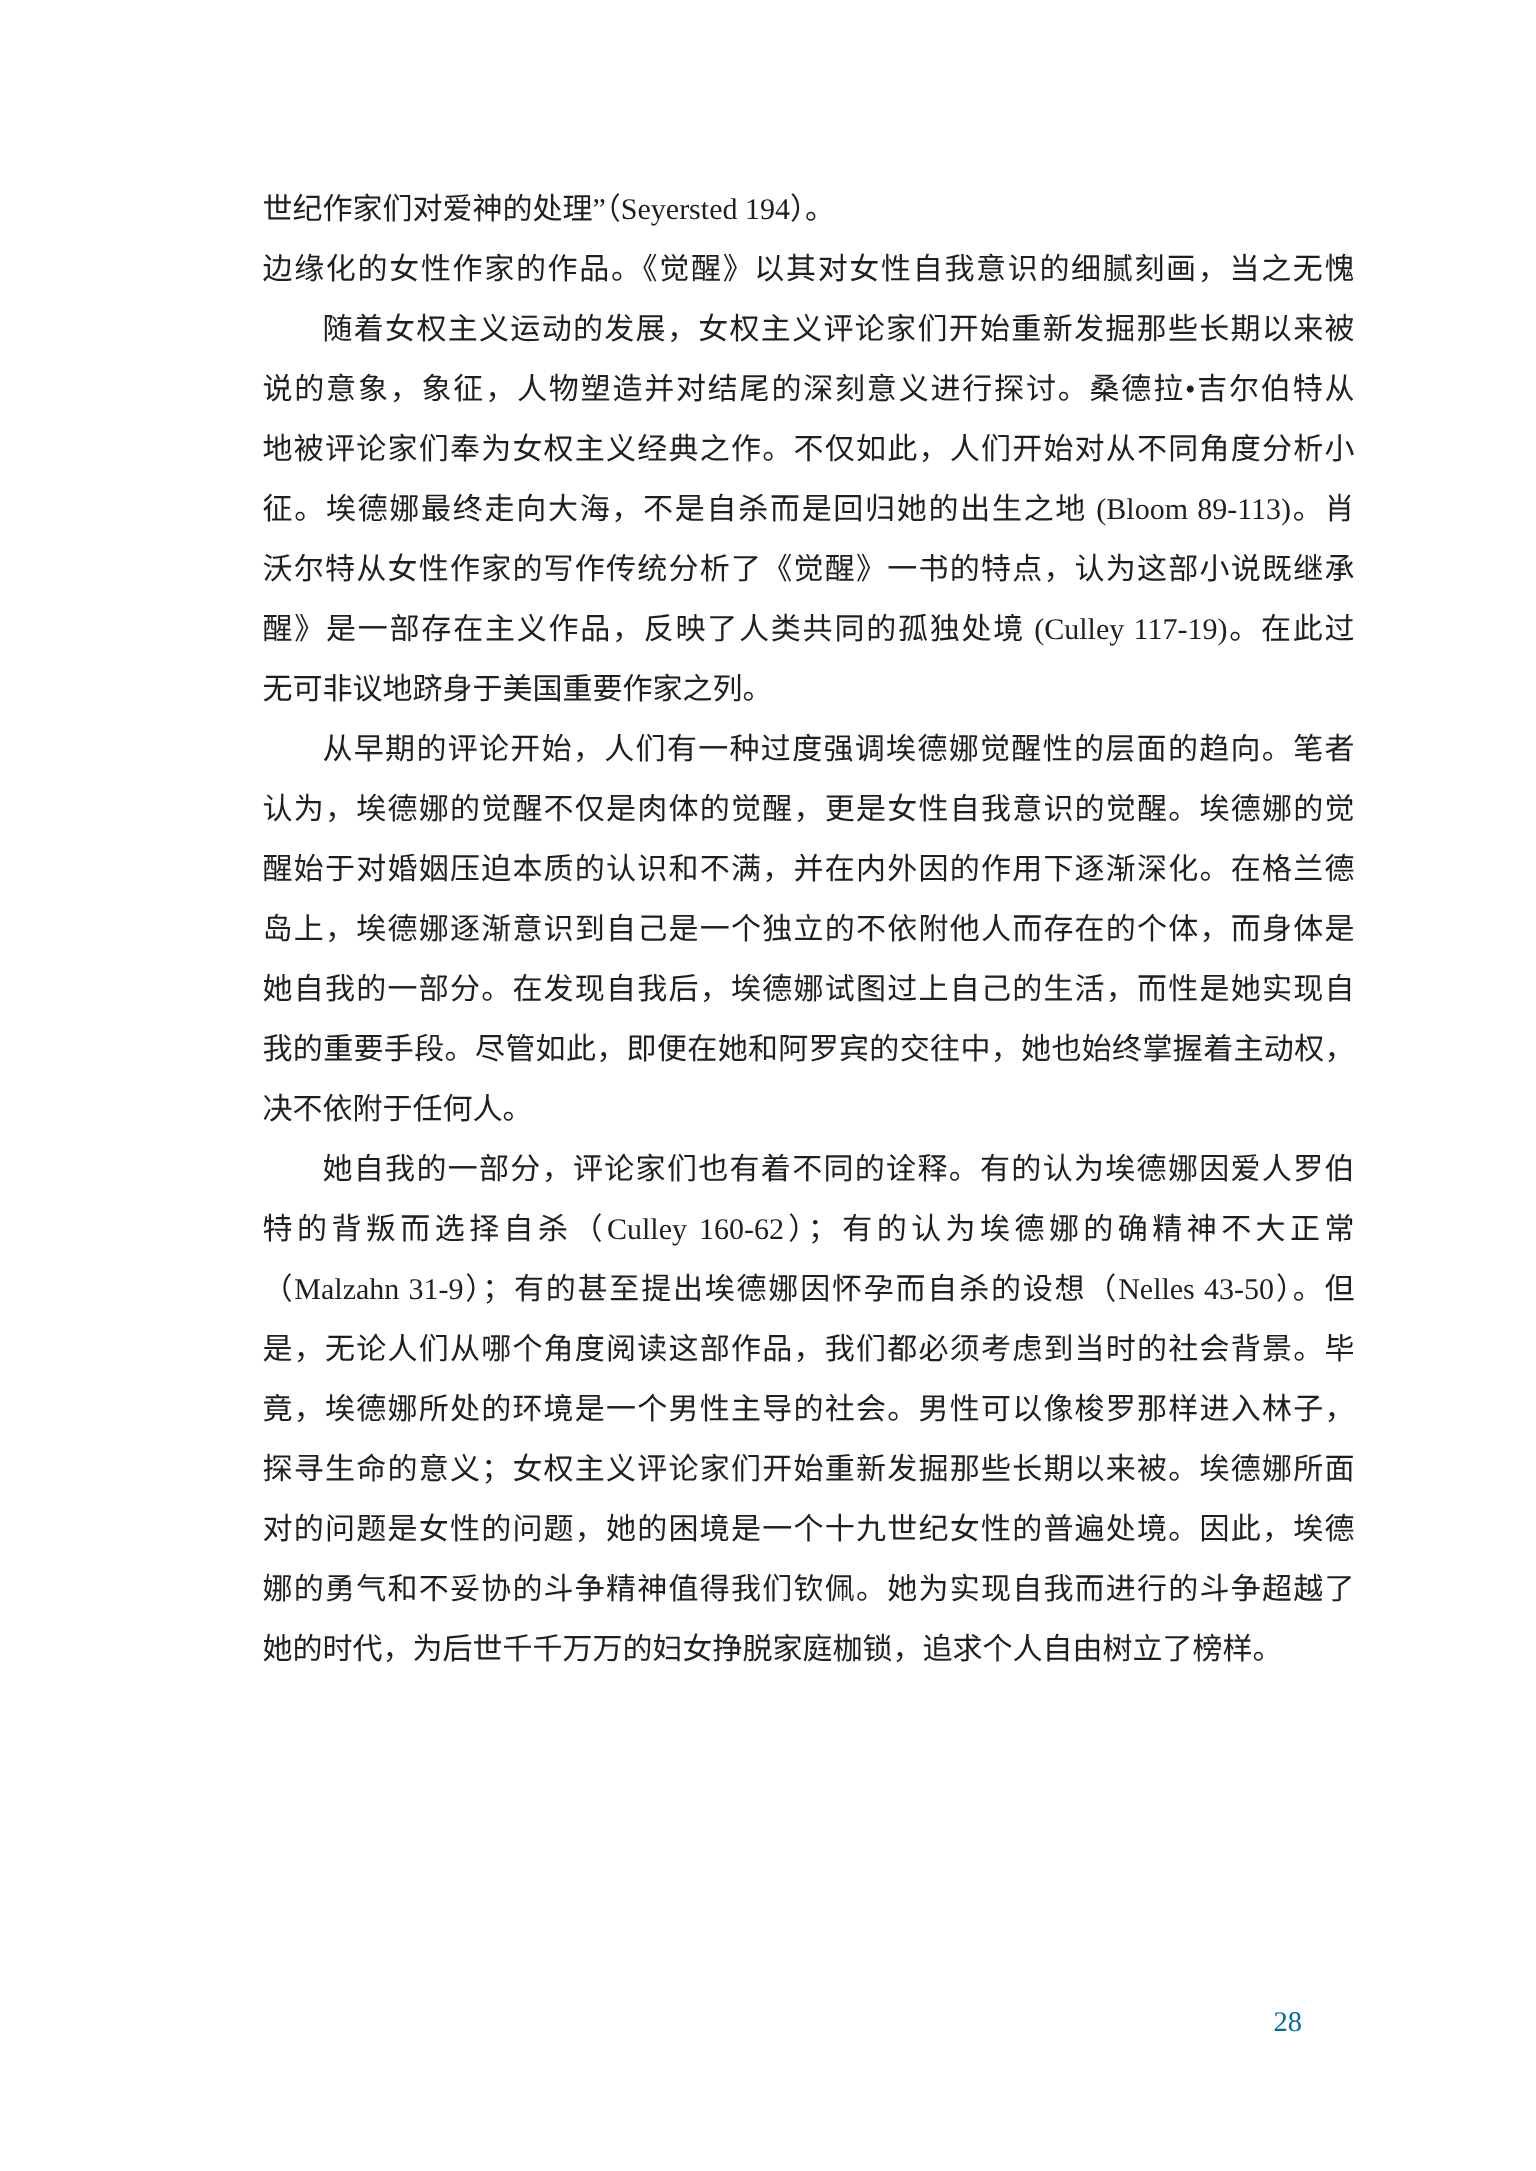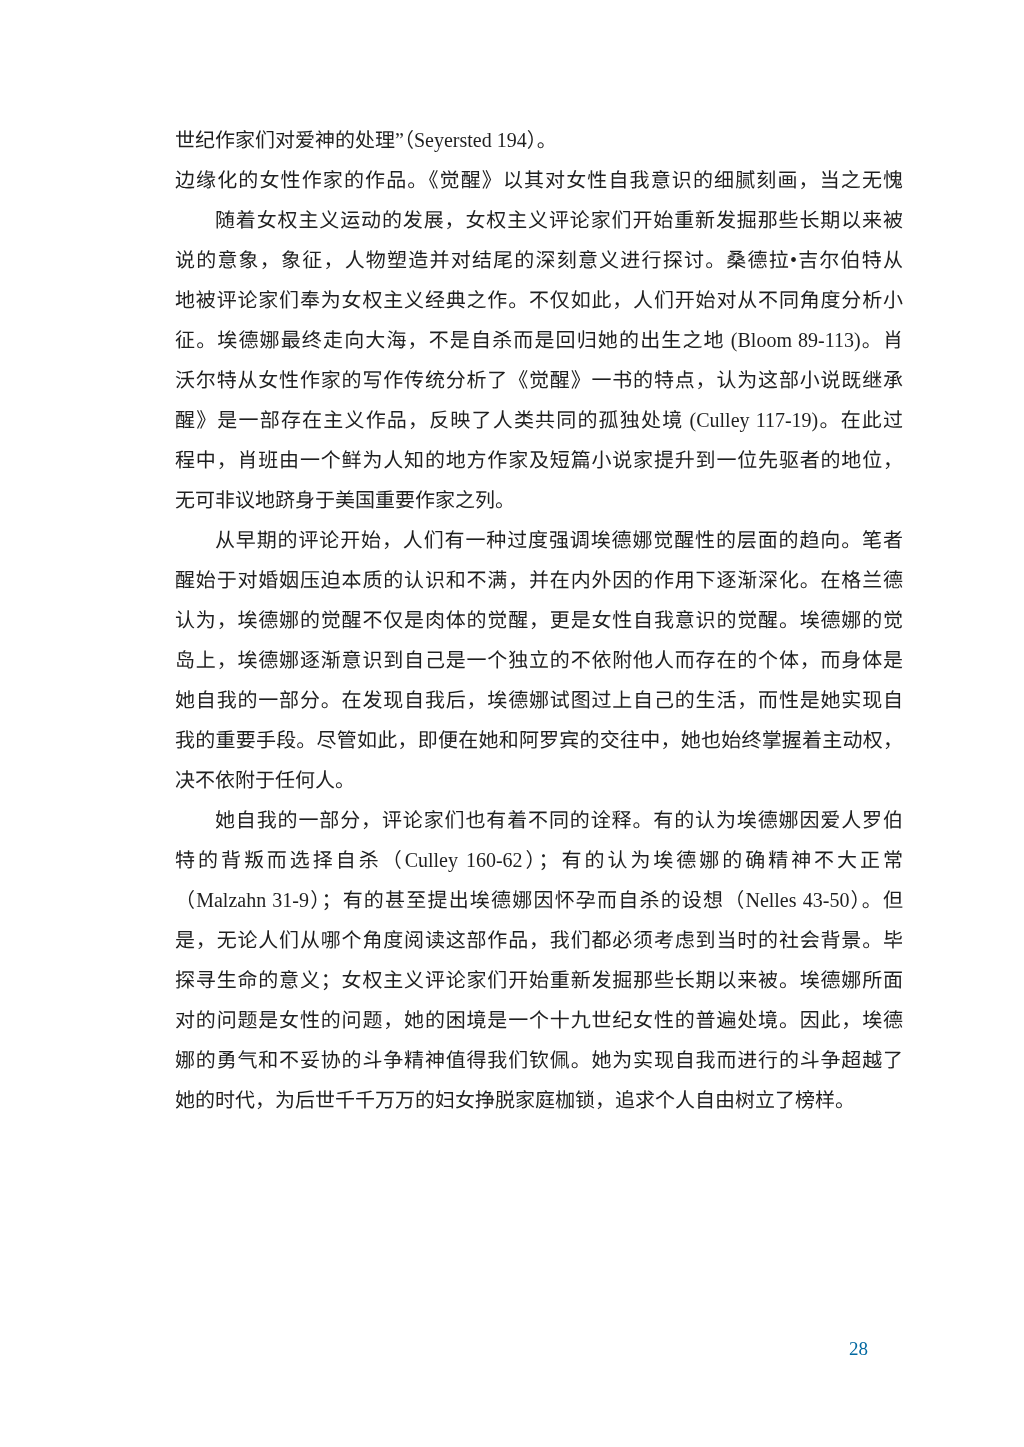--- a/index.html
+++ b/index.html
@@ -52,32 +52,32 @@
 <div class="page">
   <div class="text-block">
       <div class="line">世纪作家们对爱神的处理”（Seyersted 194）。</div>
       <div class="line just">边缘化的女性作家的作品。《觉醒》以其对女性自我意识的细腻刻画，当之无愧</div>
       <div class="line indent just">随着女权主义运动的发展，女权主义评论家们开始重新发掘那些长期以来被</div>
       <div class="line just">说的意象，象征，人物塑造并对结尾的深刻意义进行探讨。桑德拉•吉尔伯特从</div>
       <div class="line just">地被评论家们奉为女权主义经典之作。不仅如此，人们开始对从不同角度分析小</div>
       <div class="line just">征。埃德娜最终走向大海，不是自杀而是回归她的出生之地 (Bloom 89-113)。肖</div>
       <div class="line just">沃尔特从女性作家的写作传统分析了《觉醒》一书的特点，认为这部小说既继承</div>
       <div class="line just">醒》是一部存在主义作品，反映了人类共同的孤独处境 (Culley 117-19)。在此过</div>
-      <div class="line just">程中，肖班由一个鲜为人知的地方作家及短篇小说家提升到一位先驱者的地位，</div>
       <div class="line">无可非议地跻身于美国重要作家之列。</div>
       <div class="line indent just">从早期的评论开始，人们有一种过度强调埃德娜觉醒性的层面的趋向。笔者</div>
+      <div class="line just">认为，埃德娜的觉醒不仅是肉体的觉醒，更是女性自我意识的觉醒。埃德娜的觉</div>
       <div class="line just">醒始于对婚姻压迫本质的认识和不满，并在内外因的作用下逐渐深化。在格兰德</div>
-      <div class="line just">认为，埃德娜的觉醒不仅是肉体的觉醒，更是女性自我意识的觉醒。埃德娜的觉</div>
       <div class="line just">岛上，埃德娜逐渐意识到自己是一个独立的不依附他人而存在的个体，而身体是</div>
       <div class="line just">她自我的一部分。在发现自我后，埃德娜试图过上自己的生活，而性是她实现自</div>
       <div class="line just">我的重要手段。尽管如此，即便在她和阿罗宾的交往中，她也始终掌握着主动权，</div>
       <div class="line">决不依附于任何人。</div>
       <div class="line indent just">她自我的一部分，评论家们也有着不同的诠释。有的认为埃德娜因爱人罗伯</div>
       <div class="line just">特的背叛而选择自杀（Culley 160-62）；有的认为埃德娜的确精神不大正常</div>
       <div class="line just">（Malzahn 31-9）；有的甚至提出埃德娜因怀孕而自杀的设想（Nelles 43-50）。但</div>
       <div class="line just">是，无论人们从哪个角度阅读这部作品，我们都必须考虑到当时的社会背景。毕</div>
+      <div class="line just">竟，埃德娜所处的环境是一个男性主导的社会。男性可以像梭罗那样进入林子，</div>
       <div class="line just">探寻生命的意义；女权主义评论家们开始重新发掘那些长期以来被。埃德娜所面</div>
       <div class="line just">对的问题是女性的问题，她的困境是一个十九世纪女性的普遍处境。因此，埃德</div>
       <div class="line just">娜的勇气和不妥协的斗争精神值得我们钦佩。她为实现自我而进行的斗争超越了</div>
       <div class="line">她的时代，为后世千千万万的妇女挣脱家庭枷锁，追求个人自由树立了榜样。</div>
     </div>
   <div class="page-number">28</div>
 </div>
 
 </body></html>

